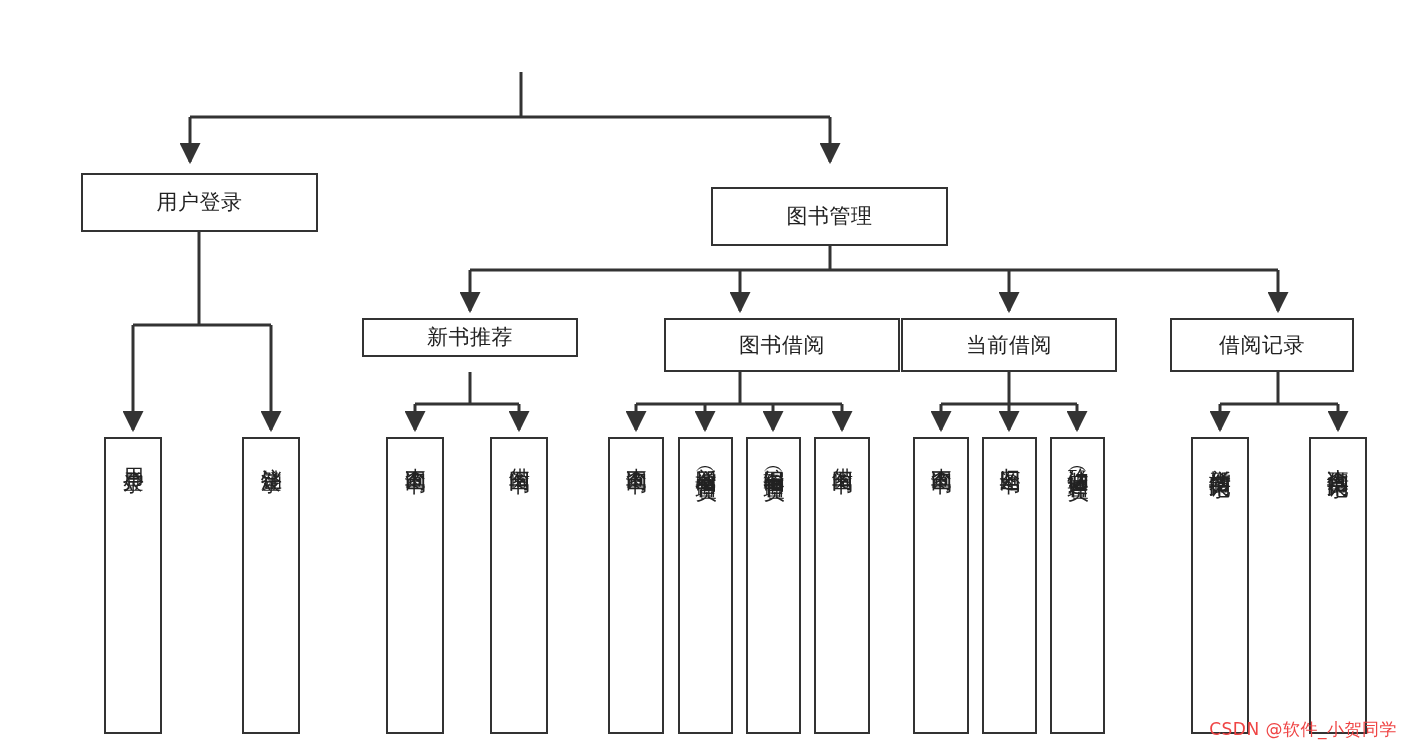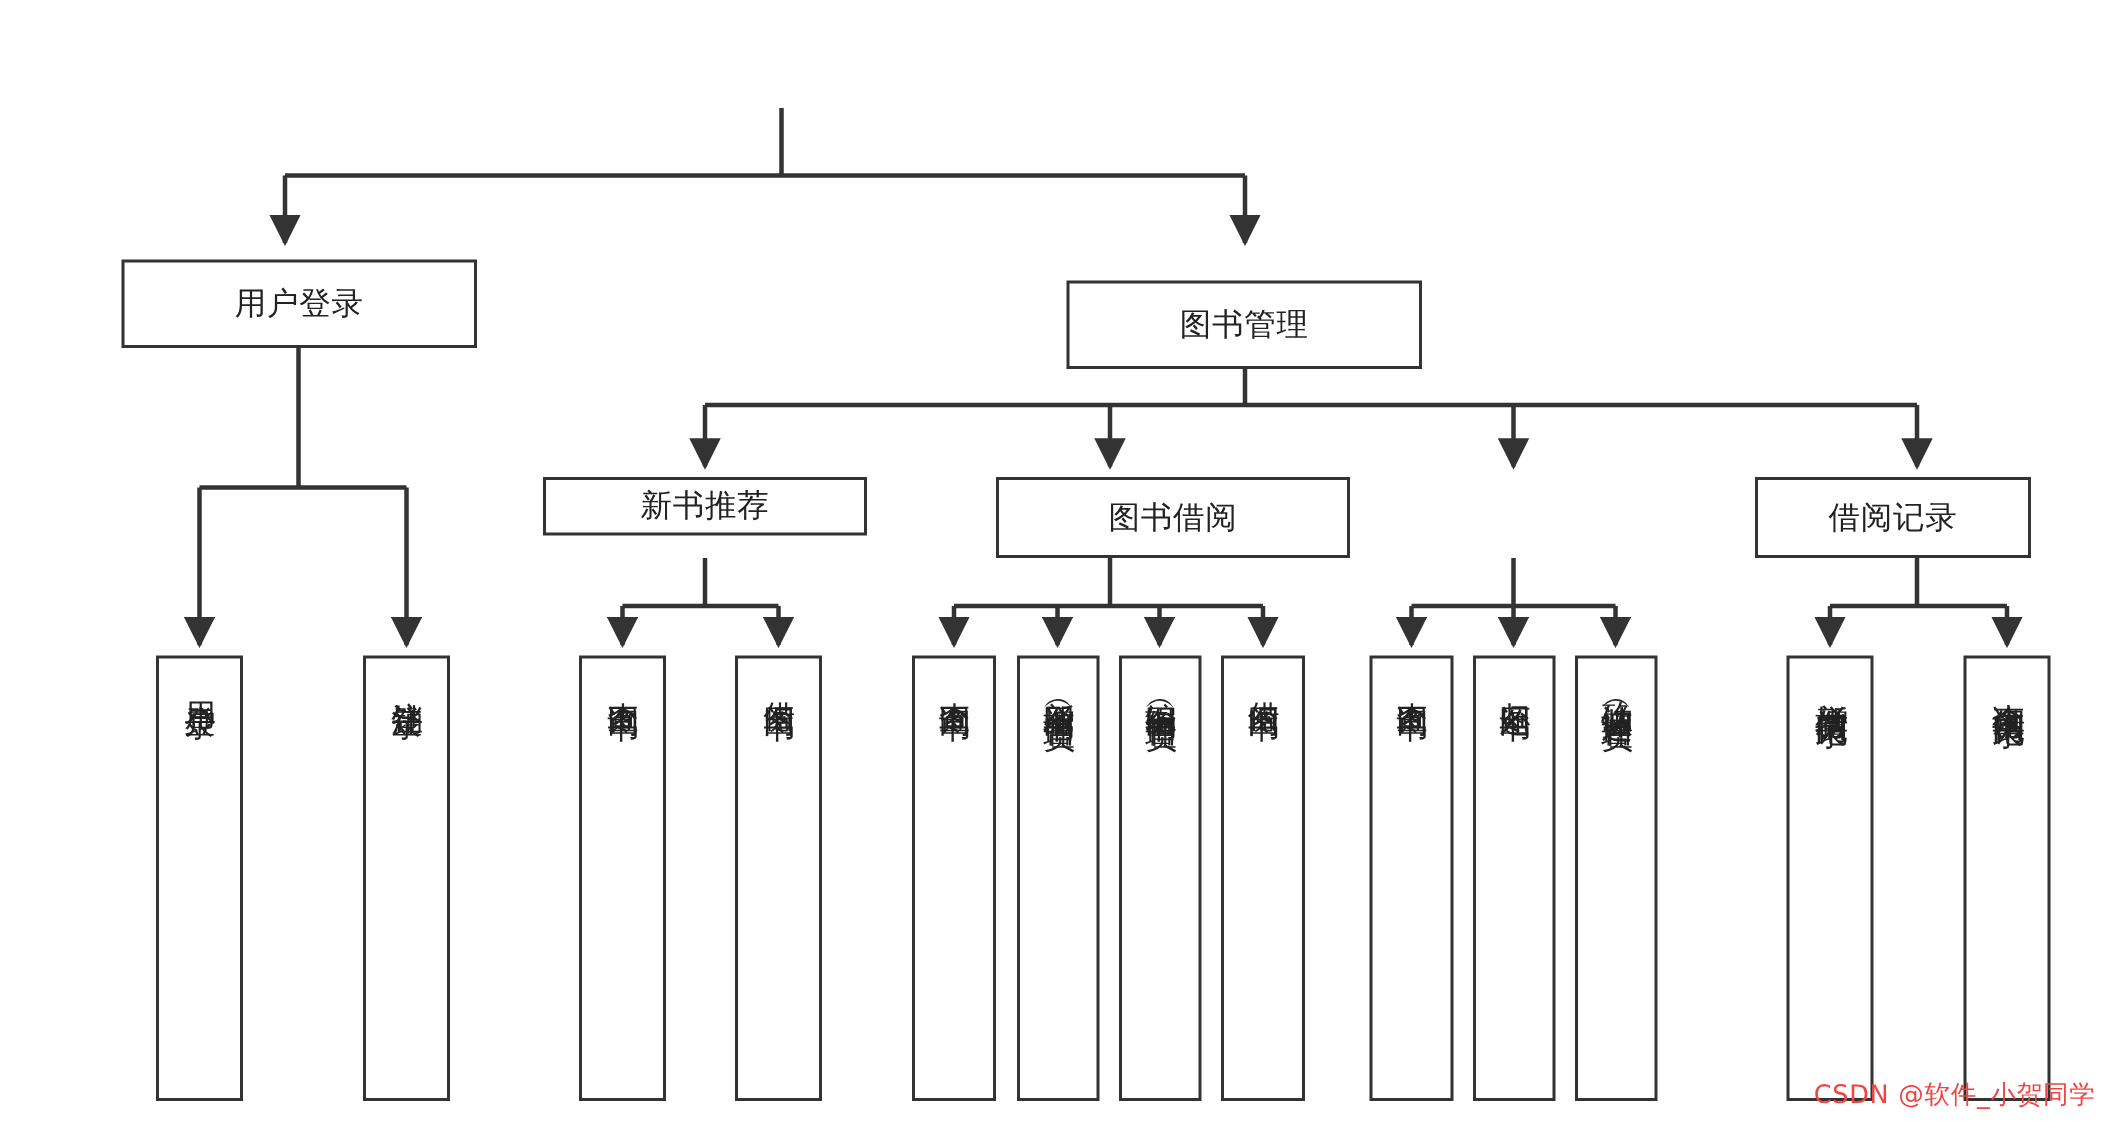--- a/index.html
+++ b/index.html
@@ -134,20 +134,23 @@
   <div class="node horiz" style="left:711px; top:187px; width:237px; height:59px;">
     <span class="label">图书管理</span>
   </div>
 
   <div class="node horiz" style="left:362px; top:318px; width:216px; height:39px;">
     <span class="label">新书推荐</span>
   </div>
   <div class="node horiz" style="left:664px; top:318px; width:236px; height:54px;">
     <span class="label">图书借阅</span>
   </div>
+  <div class="node horiz" style="left:901px; top:318px; width:216px; height:54px;">
+    <span class="label">当前借阅</span>
+  </div>
   <div class="node horiz" style="left:1170px; top:318px; width:184px; height:54px;justify-content:center;">
     <span class="label">借阅记录</span>
   </div>
 
   <div class="node vert" style="left:104px; top:437px; width:58px; height:297px;">
     <span class="label">用户登录</span>
   </div>
   <div class="node vert" style="left:242px; top:437px; width:58px; height:297px;">
     <span class="label">注销登录</span>
   </div>

